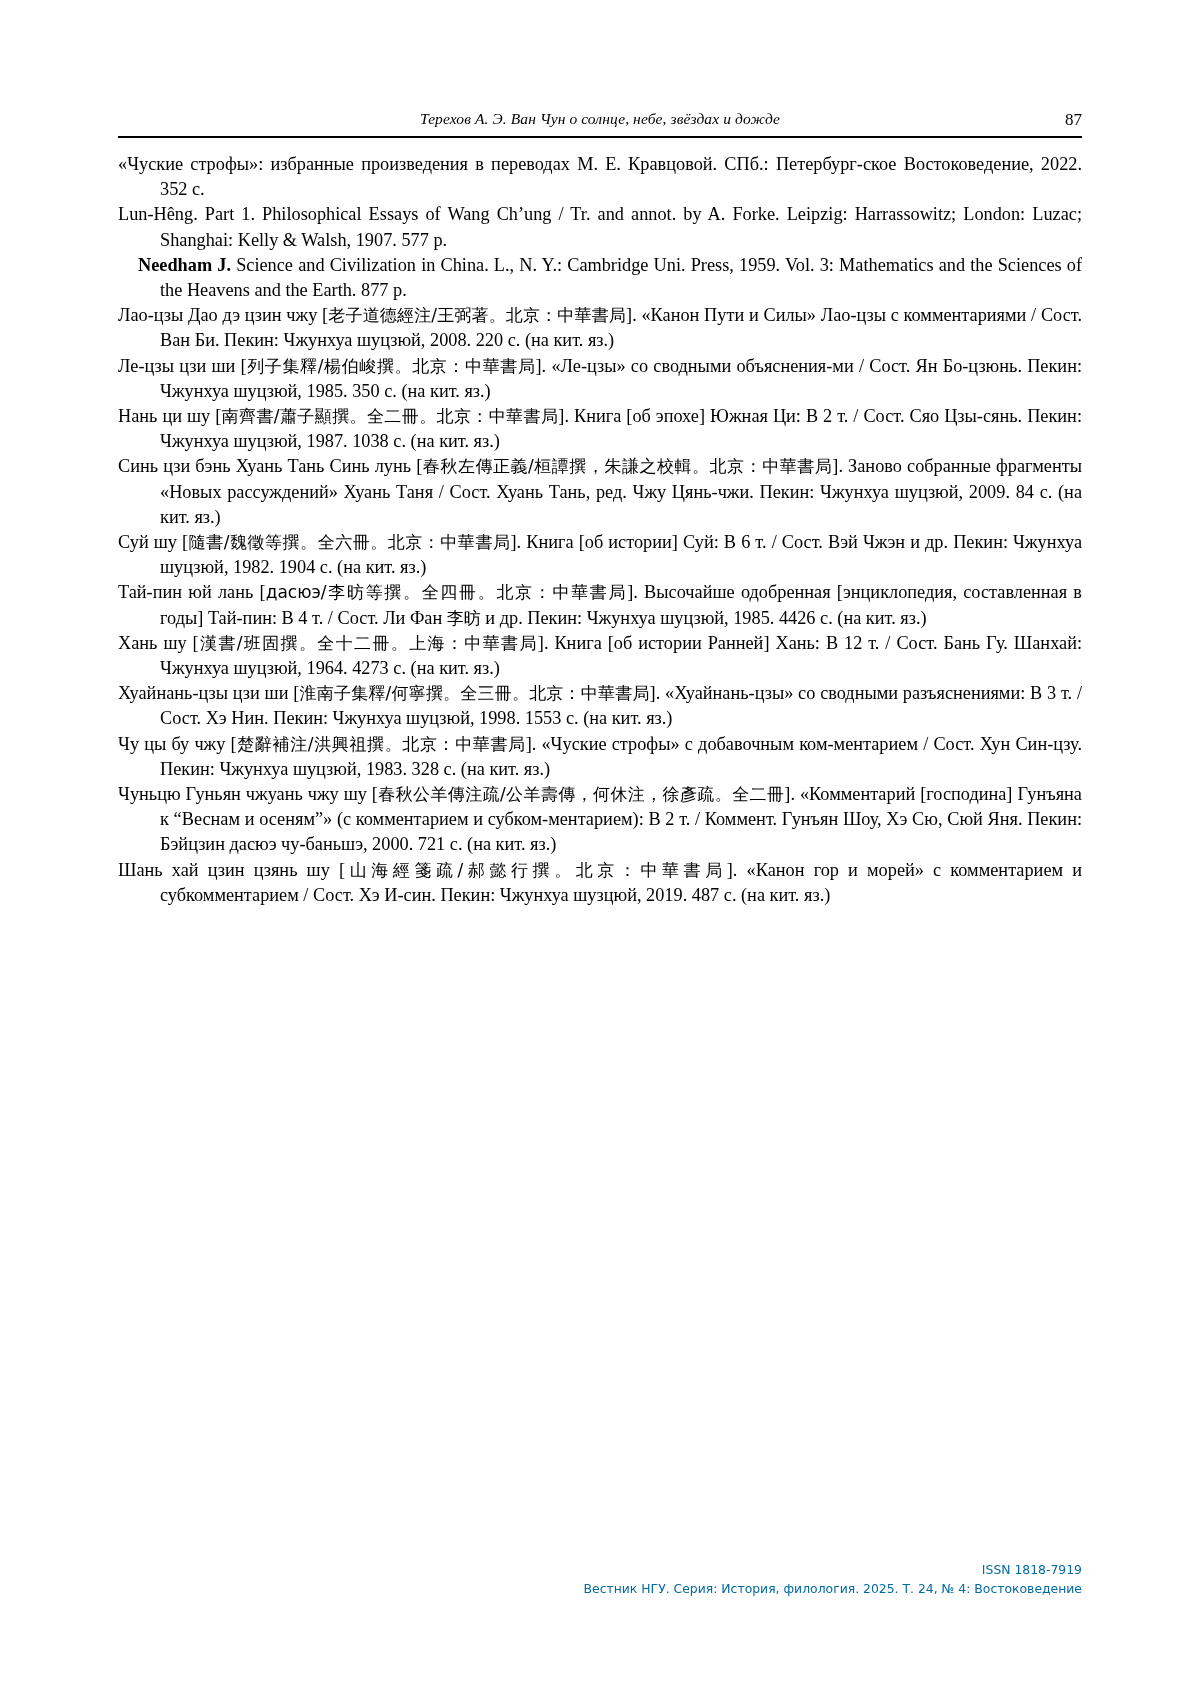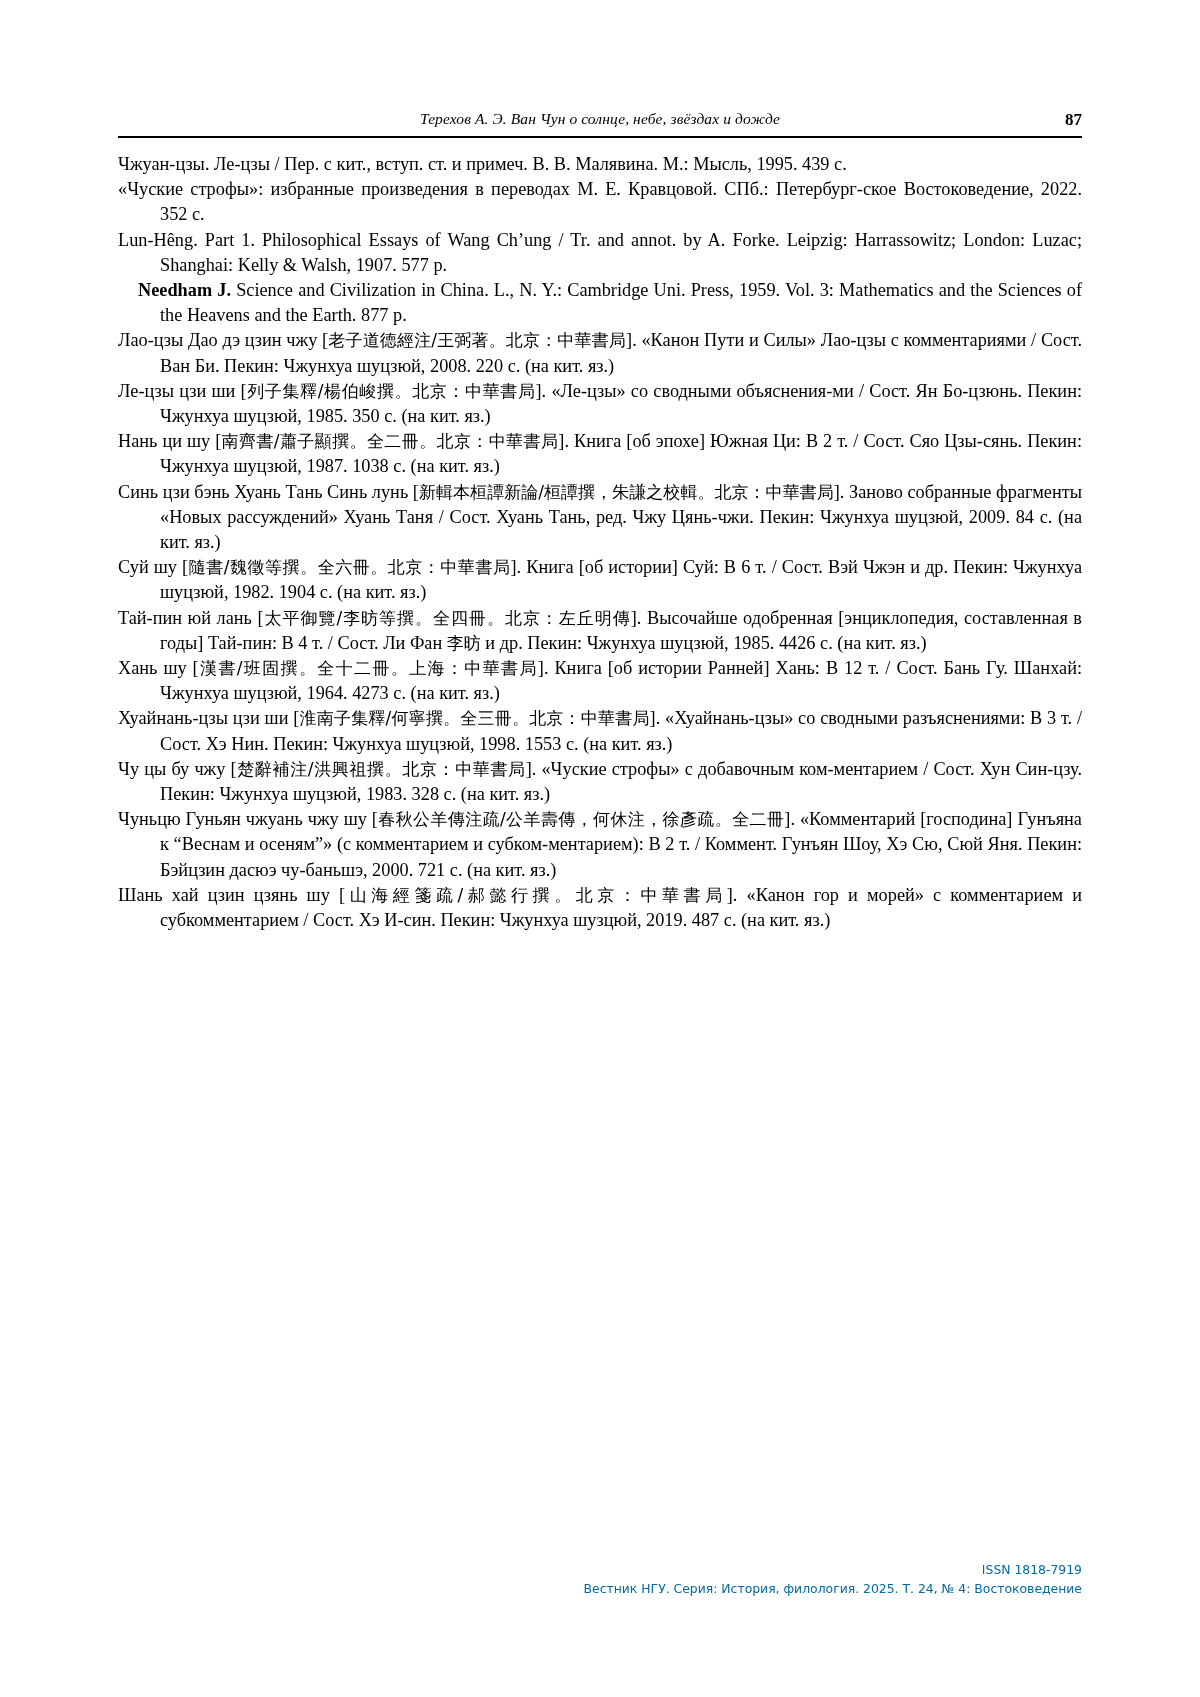--- a/index.html
+++ b/index.html
@@ -35,21 +35,20 @@
     font-size: 15.5px;
     letter-spacing: 0.1px;
     white-space: nowrap;
   }
   .page-number {
     position: absolute;
     right: 0;
     top: 0;
     font-size: 17px;
     font-family: "Liberation Serif", serif;
-    font-weight: bold;
   }
   .rule {
     position: absolute;
     top: 136px;
     left: 118px;
     width: 964px;
     height: 1.6px;
     background: #000000;
   }
   .refs {
@@ -97,30 +96,29 @@
 <div class="page">
 
   <div class="header">
     <span class="running-title">Терехов А. Э. Ван Чун о солнце, небе, звёздах и дожде</span>
     <span class="page-number">87</span>
   </div>
 
   <div class="rule"></div>
 
   <div class="refs">
-      <p class="ref">Чжуан-цзы. Ле-цзы / Пер. с кит., вступ. ст. и примеч. В. В. Малявина. М.: Мысль, 1995. 439 с.</p>
       <p class="ref">«Чуские строфы»: избранные произведения в переводах М. Е. Кравцовой. СПб.: Петербург-ское Востоковедение, 2022. 352 с.</p>
       <p class="ref">Lun-Hêng. Part 1. Philosophical Essays of Wang Ch’ung / Tr. and annot. by A. Forke. Leipzig: Harrassowitz; London: Luzac; Shanghai: Kelly &amp; Walsh, 1907. 577 p.</p>
       <p class="ref"><b>Needham J.</b> Science and Civilization in China. L., N. Y.: Cambridge Uni. Press, 1959. Vol. 3: Mathematics and the Sciences of the Heavens and the Earth. 877 p.</p>
       <p class="ref">Лао-цзы Дао дэ цзин чжу [<span class="cjk">老子道德經注/王弼著。北京：中華書局</span>]. «Канон Пути и Силы» Лао-цзы с комментариями / Сост. Ван Би. Пекин: Чжунхуа шуцзюй, 2008. 220 с. (на кит. яз.)</p>
       <p class="ref">Ле-цзы цзи ши [<span class="cjk">列子集釋/楊伯峻撰。北京：中華書局</span>]. «Ле-цзы» со сводными объяснения-ми / Сост. Ян Бо-цзюнь. Пекин: Чжунхуа шуцзюй, 1985. 350 с. (на кит. яз.)</p>
       <p class="ref">Нань ци шу [<span class="cjk">南齊書/蕭子顯撰。全二冊。北京：中華書局</span>]. Книга [об эпохе] Южная Ци: В 2 т. / Сост. Сяо Цзы-сянь. Пекин: Чжунхуа шуцзюй, 1987. 1038 с. (на кит. яз.)</p>
-      <p class="ref">Синь цзи бэнь Хуань Тань Синь лунь [<span class="cjk">新輯本桓譚新論/桓譚撰，朱謙之校輯。北京：中華書局</span>]. Заново собранные фрагменты «Новых рассуждений» Хуань Таня / Сост. Хуань Тань, ред. Чжу Цянь-чжи. Пекин: Чжунхуа шуцзюй, 2009. 84 с. (на кит. яз.)</p>
+      <p class="ref">Синь цзи бэнь Хуань Тань Синь лунь [<span class="cjk">春秋左傳正義/桓譚撰，朱謙之校輯。北京：中華書局</span>]. Заново собранные фрагменты «Новых рассуждений» Хуань Таня / Сост. Хуань Тань, ред. Чжу Цянь-чжи. Пекин: Чжунхуа шуцзюй, 2009. 84 с. (на кит. яз.)</p>
       <p class="ref">Суй шу [<span class="cjk">隨書/魏徵等撰。全六冊。北京：中華書局</span>]. Книга [об истории] Суй: В 6 т. / Сост. Вэй Чжэн и др. Пекин: Чжунхуа шуцзюй, 1982. 1904 с. (на кит. яз.)</p>
-      <p class="ref">Тай-пин юй лань [<span class="cjk">太平御覽/李昉等撰。全四冊。北京：左丘明傳</span>]. Высочайше одобренная [энциклопедия, составленная в годы] Тай-пин: В 4 т. / Сост. Ли Фан <span class="cjk">李昉</span> и др. Пекин: Чжунхуа шуцзюй, 1985. 4426 с. (на кит. яз.)</p>
+      <p class="ref">Тай-пин юй лань [<span class="cjk">дасюэ/李昉等撰。全四冊。北京：中華書局</span>]. Высочайше одобренная [энциклопедия, составленная в годы] Тай-пин: В 4 т. / Сост. Ли Фан <span class="cjk">李昉</span> и др. Пекин: Чжунхуа шуцзюй, 1985. 4426 с. (на кит. яз.)</p>
       <p class="ref">Хань шу [<span class="cjk">漢書/班固撰。全十二冊。上海：中華書局</span>]. Книга [об истории Ранней] Хань: В 12 т. / Сост. Бань Гу. Шанхай: Чжунхуа шуцзюй, 1964. 4273 с. (на кит. яз.)</p>
       <p class="ref">Хуайнань-цзы цзи ши [<span class="cjk">淮南子集釋/何寧撰。全三冊。北京：中華書局</span>]. «Хуайнань-цзы» со сводными разъяснениями: В 3 т. / Сост. Хэ Нин. Пекин: Чжунхуа шуцзюй, 1998. 1553 с. (на кит. яз.)</p>
       <p class="ref">Чу цы бу чжу [<span class="cjk">楚辭補注/洪興祖撰。北京：中華書局</span>]. «Чуские строфы» с добавочным ком-ментарием / Сост. Хун Син-цзу. Пекин: Чжунхуа шуцзюй, 1983. 328 с. (на кит. яз.)</p>
       <p class="ref">Чуньцю Гуньян чжуань чжу шу [<span class="cjk">春秋公羊傳注疏/公羊壽傳，何休注，徐彥疏。全二冊</span>]. «Комментарий [господина] Гунъяна к “Веснам и осеням”» (с комментарием и субком-ментарием): В 2 т. / Коммент. Гунъян Шоу, Хэ Сю, Сюй Яня. Пекин: Бэйцзин дасюэ чу-баньшэ, 2000. 721 с. (на кит. яз.)</p>
       <p class="ref">Шань хай цзин цзянь шу [<span class="cjk">山海經箋疏/郝懿行撰。北京：中華書局</span>]. «Канон гор и морей» с комментарием и субкомментарием / Сост. Хэ И-син. Пекин: Чжунхуа шузцюй, 2019. 487 с. (на кит. яз.)</p>
     </div>
 
   <div class="footer">
     <div>ISSN 1818-7919</div>
     <div>Вестник НГУ. Серия: История, филология. 2025. Т. 24, № 4: Востоковедение</div>

